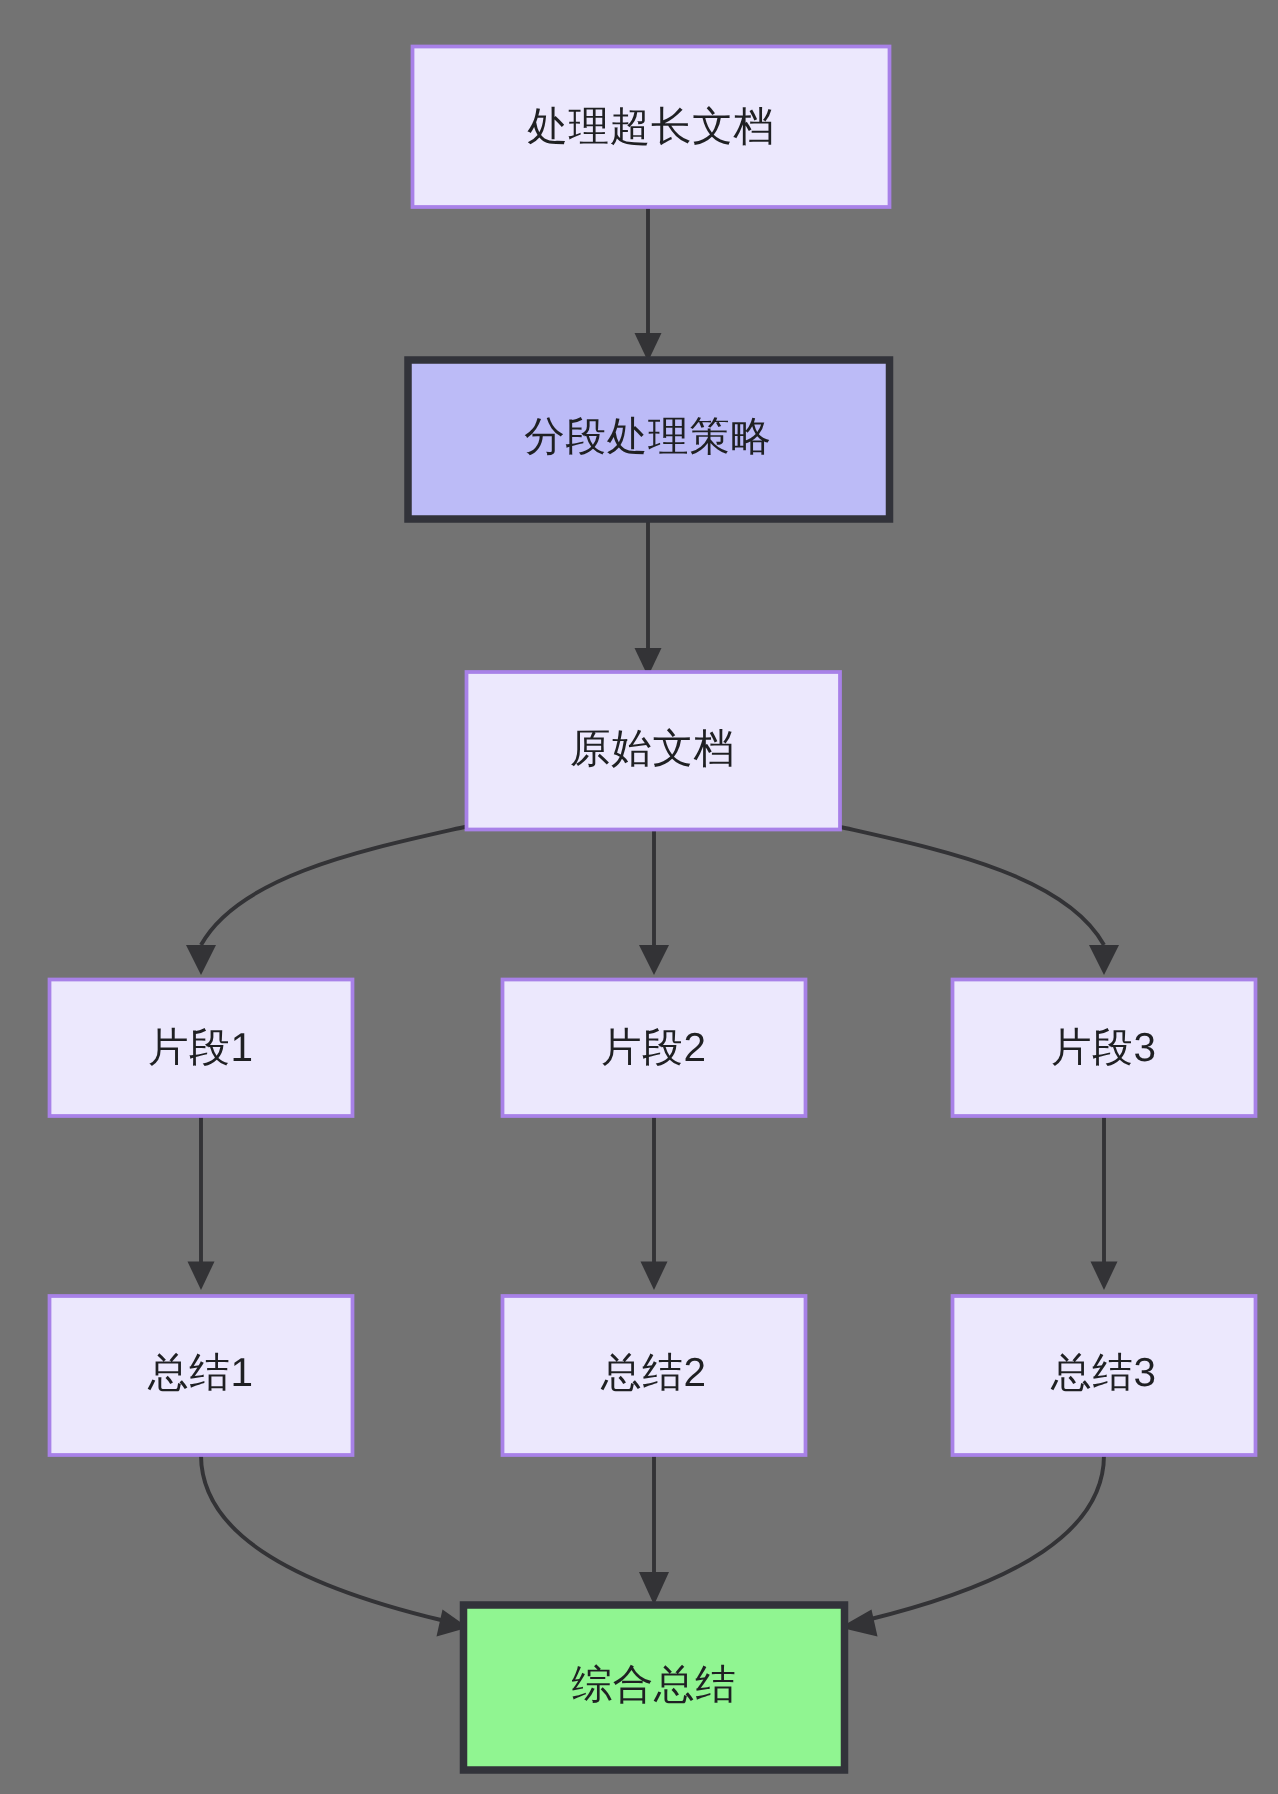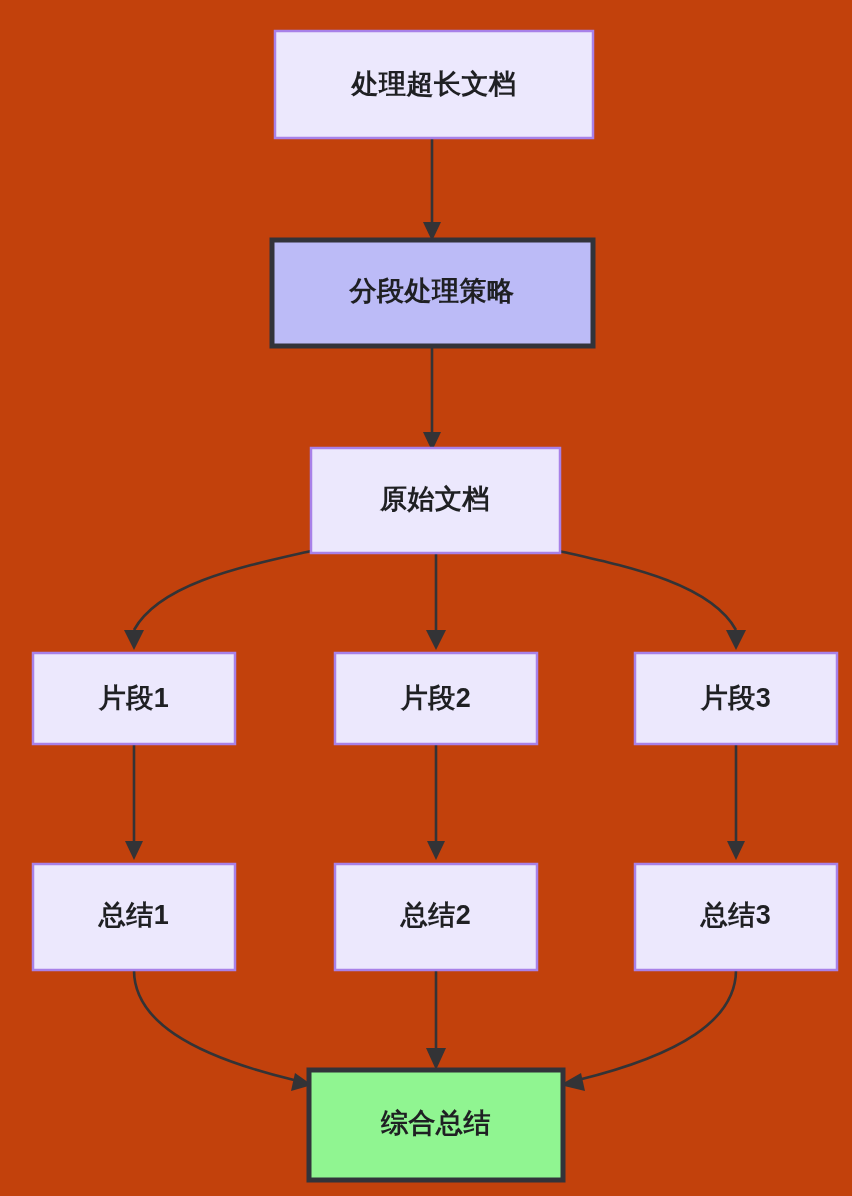--- a/index.html
+++ b/index.html
@@ -11,22 +11,21 @@
   body {
     width: 852px;
     height: 1196px;
     overflow: hidden;
     font-family: "Liberation Sans", "DejaVu Sans", sans-serif;
   }
   #flowchart-root {
     position: relative;
     width: 852px;
     height: 1196px;
-    background: #c2410c;
-    font-weight: bold;
+    background: #737373;
   }
   svg#diagram {
     display: block;
     width: 852px;
     height: 1196px;
   }
   .node-label {
     font-family: "Liberation Sans", "DejaVu Sans", sans-serif;
     font-size: 27px;
     fill: #1f2023;

